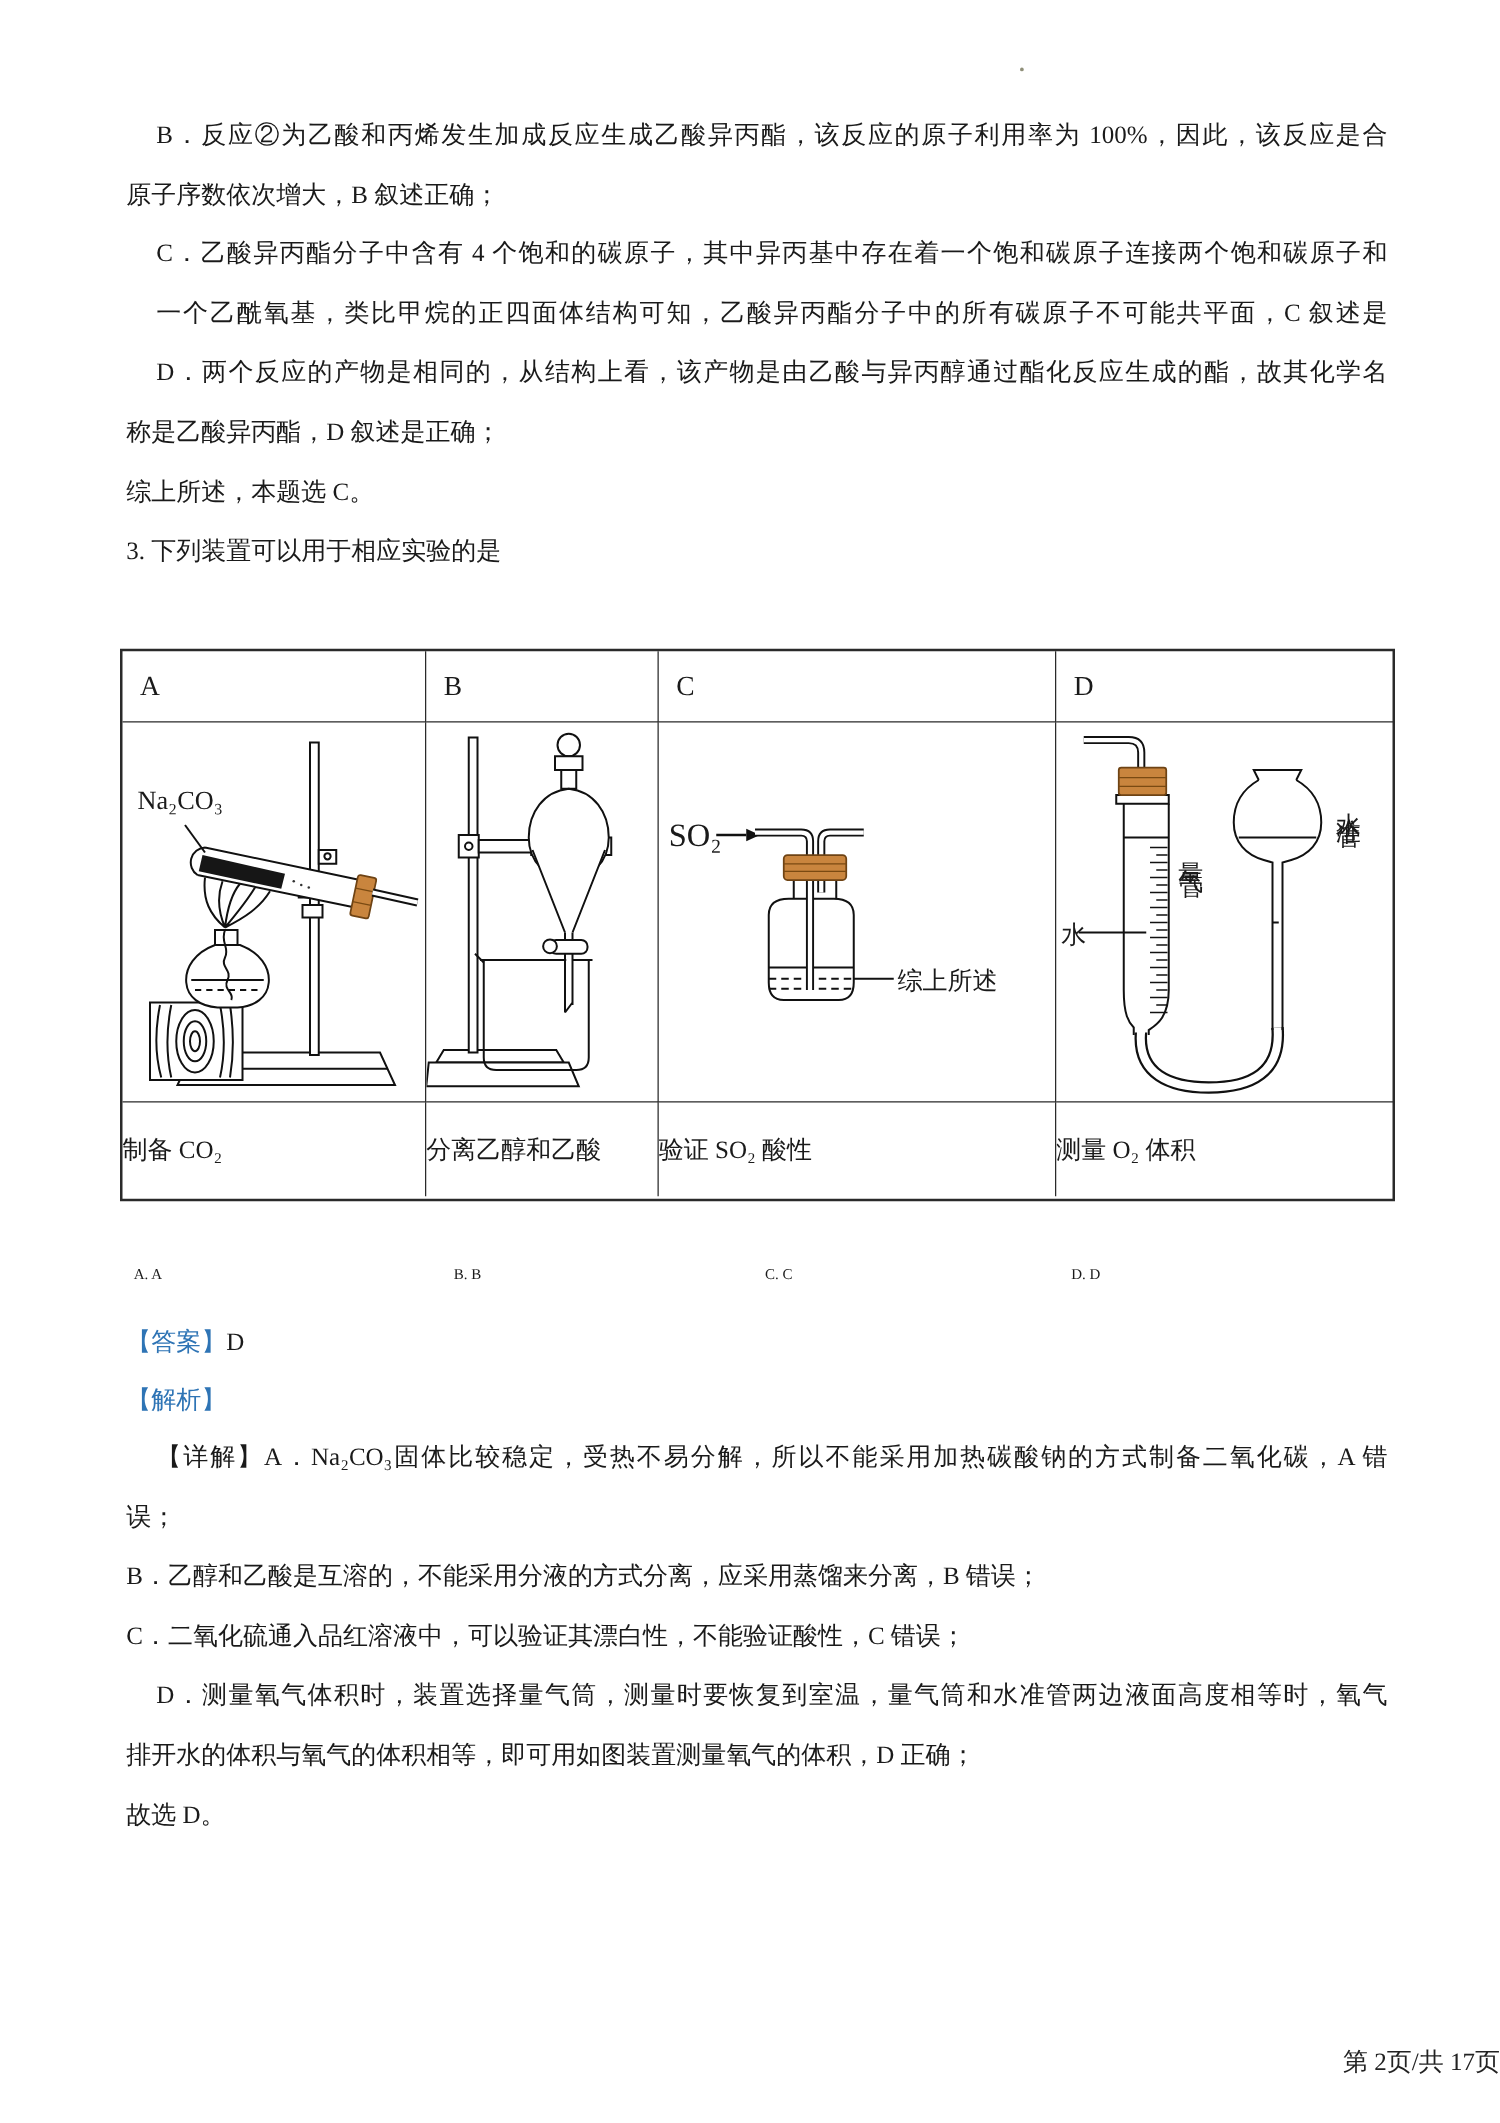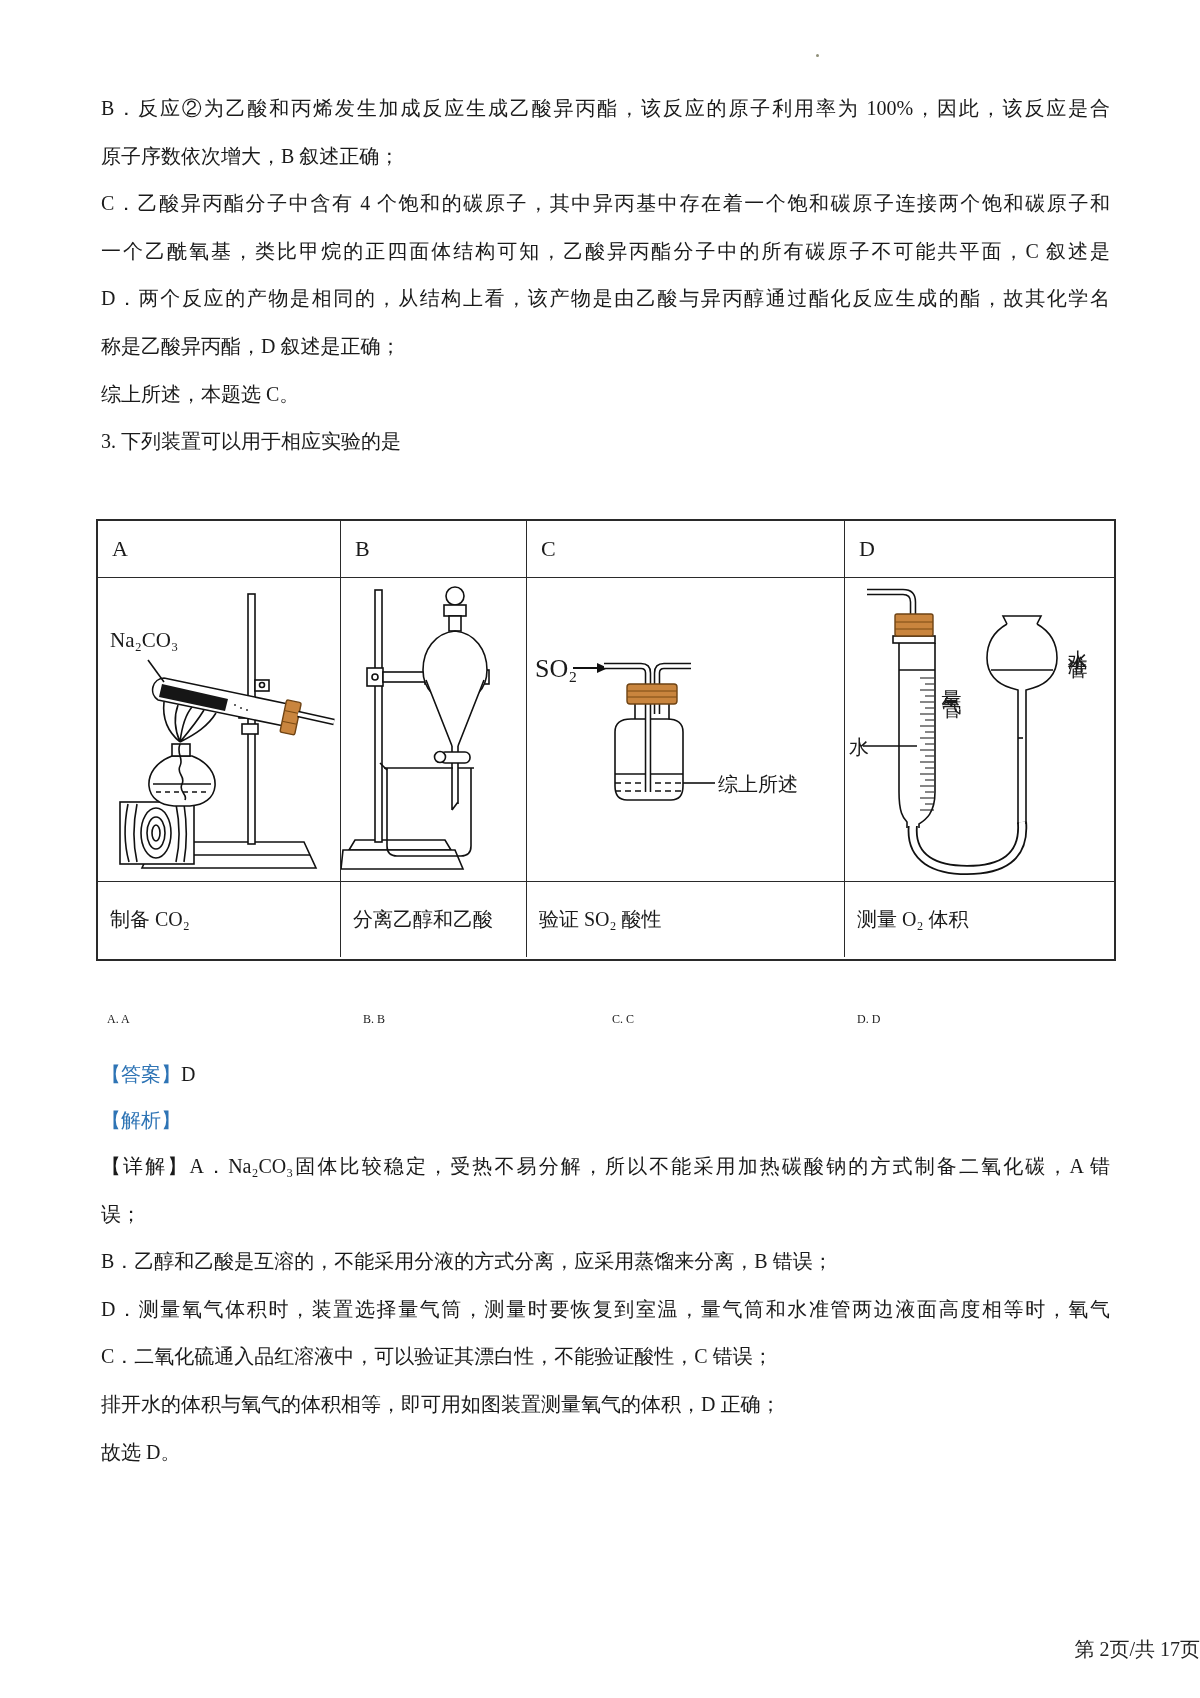--- a/index.html
+++ b/index.html
@@ -4,35 +4,35 @@
 <style>
   html,body{margin:0;padding:0;}
   body{
     width:1200px;height:1698px;background:#ffffff;position:relative;
     font-family:"Liberation Serif","DejaVu Serif",serif;color:#1a1a1a;
     overflow:hidden;
   }
   
   .textcol{position:absolute;left:101px;width:1009px;font-size:20px;}
   .line{height:47.6px;line-height:47.6px;white-space:nowrap;}
-  .line.j{white-space:normal;text-align:justify;text-align-last:justify;}
+  .line.j{white-space:normal;text-align:justify;text-align-last:justify;margin-left:24px;}
   .blue{color:#2e74b5;}
   
   .qtable{
     position:absolute;left:96px;top:519px;width:1020px;height:442px;
     border:2px solid #2a2a2a;box-sizing:border-box;
     display:grid;grid-template-columns:243px 186px 318px 271px;
     grid-template-rows:57px 304px 75px;
   }
   .cell{border-right:1.5px solid #2a2a2a;border-bottom:1.5px solid #2a2a2a;
     box-sizing:border-box;position:relative;overflow:hidden;}
   .cell.lastcol{border-right:none;}
   .cell.lastrow{border-bottom:none;}
   .hcell{display:flex;align-items:center;padding-left:14px;font-size:22px;}
-  .ccell{display:flex;align-items:center;padding-left:12px;font-size:20px;}
+  .ccell{display:flex;align-items:center;font-size:20px;}
   svg{display:block;}
   .ln{stroke:#111;stroke-width:1.6;fill:none;}
   .lnf{stroke:#111;stroke-width:1.6;fill:#fff;}
   .tube-o{stroke:#111;stroke-width:6.5;fill:none;}
   .tube-i{stroke:#fff;stroke-width:3.4;fill:none;}
   .rub-o{stroke:#111;stroke-width:10;fill:none;}
   .rub-i{stroke:#fff;stroke-width:6.4;fill:none;}
   .stopper{fill:#c9853e;stroke:#6e4314;stroke-width:1.4;}
   .diag-label{position:absolute;font-size:20px;color:#1a1a1a;white-space:nowrap;}
   .vtext{writing-mode:vertical-rl;text-orientation:upright;letter-spacing:5px;}
@@ -235,19 +235,19 @@
   <span class="blue">【答案】</span><span>D</span>
 </div>
 <div class="ansline" style="top:1103px;">
   <span class="blue">【解析】</span>
 </div>
 
 <div class="textcol" style="top:1143px;">
   <div class="line j">【详解】A．Na₂CO₃固体比较稳定，受热不易分解，所以不能采用加热碳酸钠的方式制备二氧化碳，A 错</div>
   <div class="line">误；</div>
   <div class="line">B．乙醇和乙酸是互溶的，不能采用分液的方式分离，应采用蒸馏来分离，B 错误；</div>
+  <div class="line">C．二氧化硫通入品红溶液中，可以验证其漂白性，不能验证酸性，C 错误；</div>
   <div class="line j">D．测量氧气体积时，装置选择量气筒，测量时要恢复到室温，量气筒和水准管两边液面高度相等时，氧气</div>
-  <div class="line">C．二氧化硫通入品红溶液中，可以验证其漂白性，不能验证酸性，C 错误；</div>
   <div class="line">排开水的体积与氧气的体积相等，即可用如图装置测量氧气的体积，D 正确；</div>
   <div class="line">故选 D。</div>
 </div>
 
 <div class="footer">第 2页/共 17页</div>
 
 </body></html>

